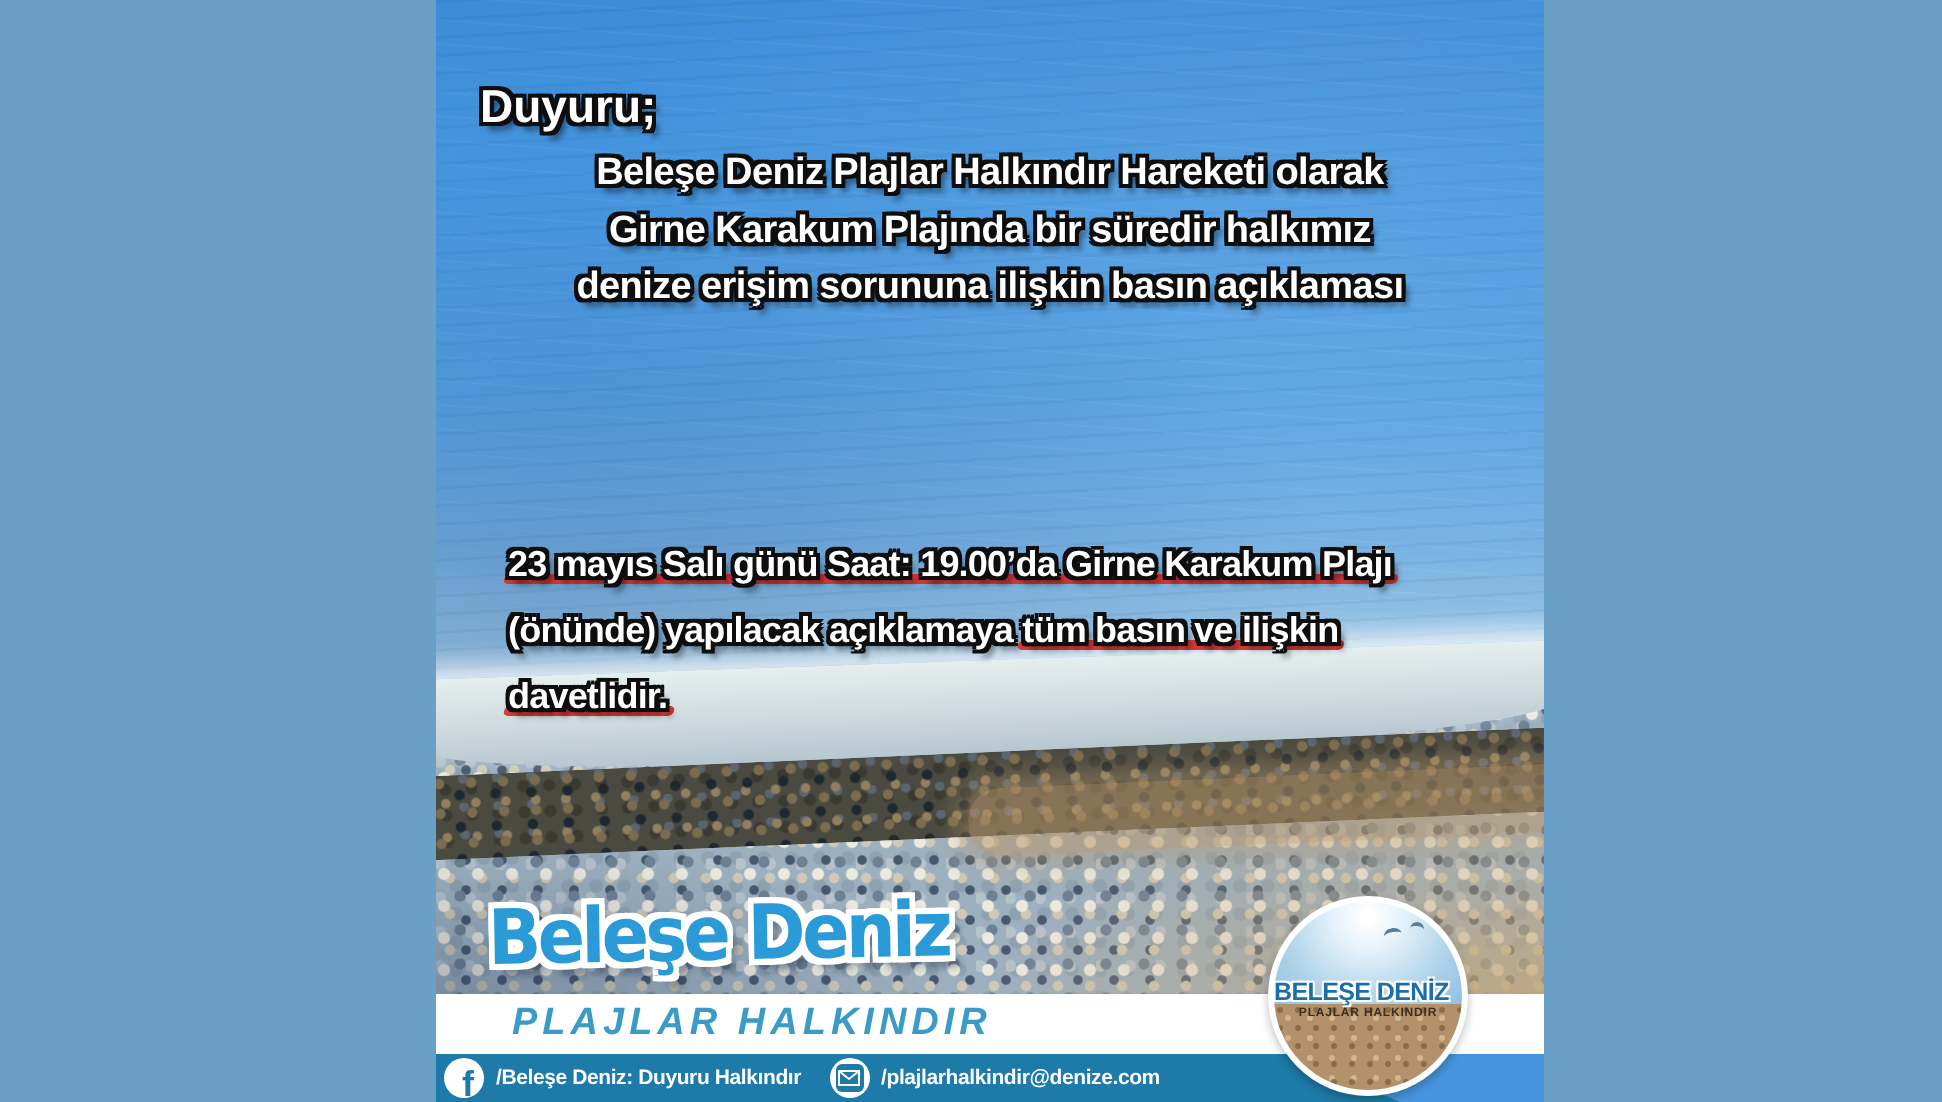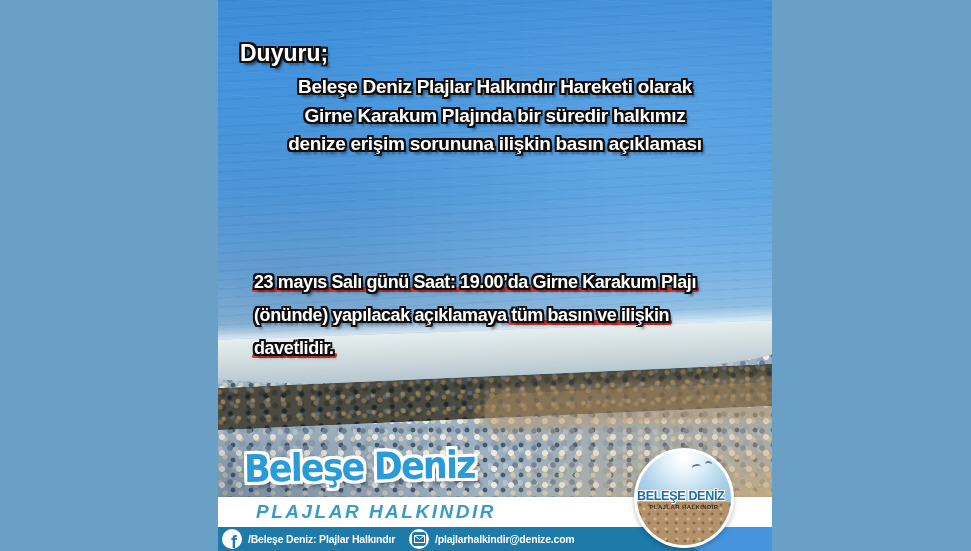--- a/index.html
+++ b/index.html
@@ -131,21 +131,21 @@
     </div>
 
     <div class="strip"></div>
     <div class="logo-name">Beleşe Deniz</div>
     <div class="logo-tagline">PLAJLAR HALKINDIR</div>
 
     <div class="footer-bar">
       <div class="soc-circle">
         <span class="fb-f">f</span>
       </div>
-      <span class="footer-text">/Beleşe Deniz: Plajlar Halkındır</span>
+      <span class="footer-text">/Beleşe Deniz: Duyuru Halkındır</span>
       <div class="soc-circle mail-gap">
         <div class="mail-box">
           <svg width="11" height="8" viewBox="0 0 11 8">
             <rect x="0.5" y="0.5" width="10" height="7" fill="none" stroke="#ffffff" stroke-width="1"></rect>
             <path d="M0.5 0.5 L5.5 4.5 L10.5 0.5" fill="none" stroke="#ffffff" stroke-width="1"></path>
           </svg>
         </div>
       </div>
       <span class="footer-text">/plajlarhalkindir@denize.com</span>
     </div>

